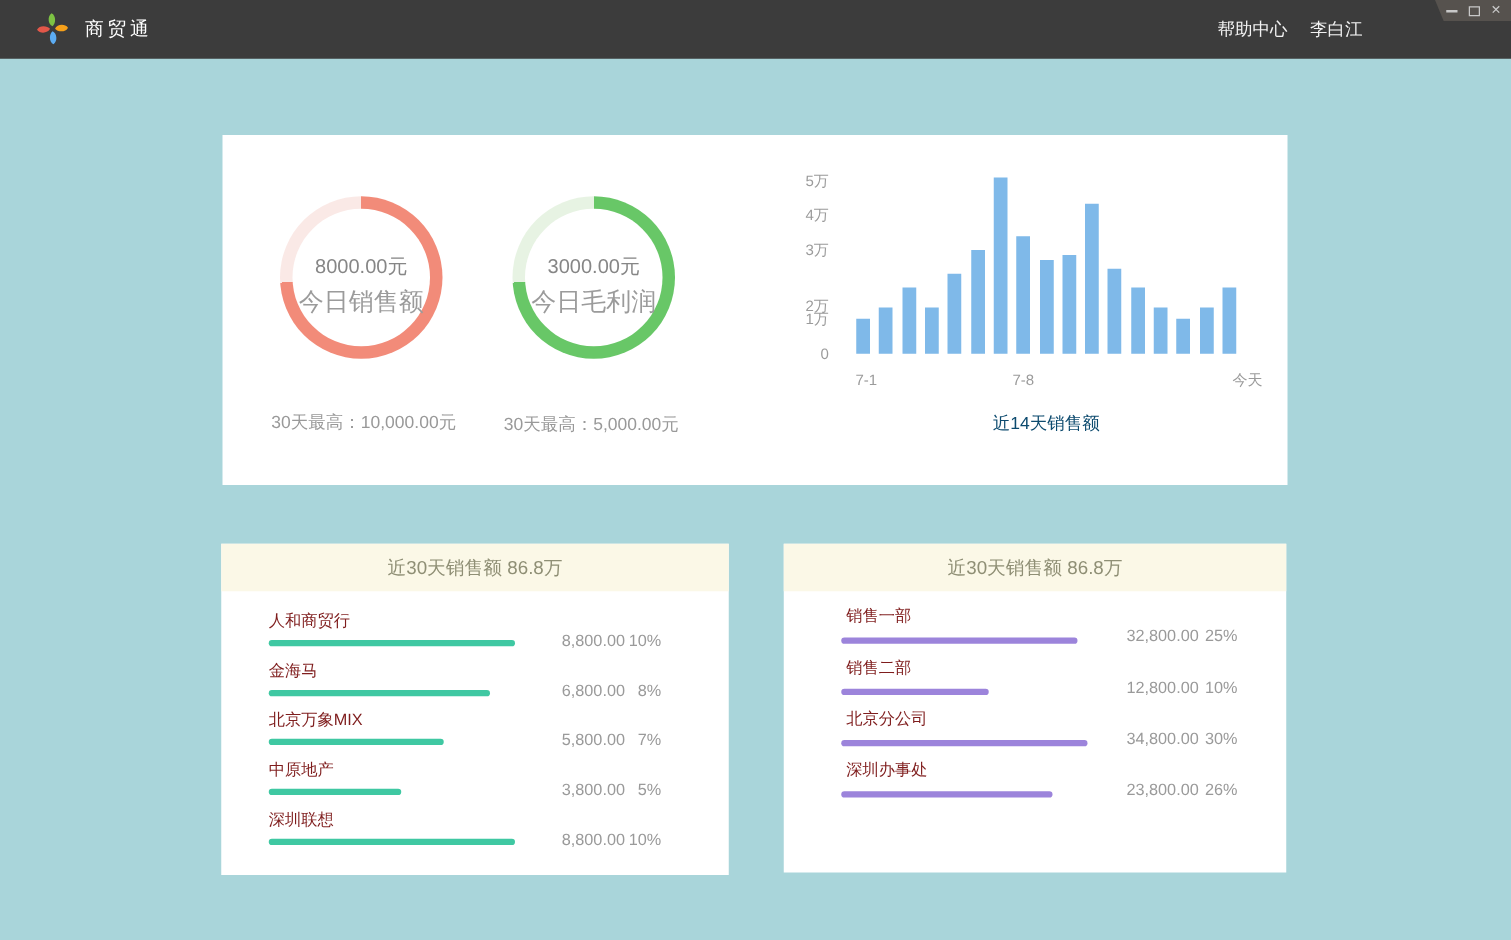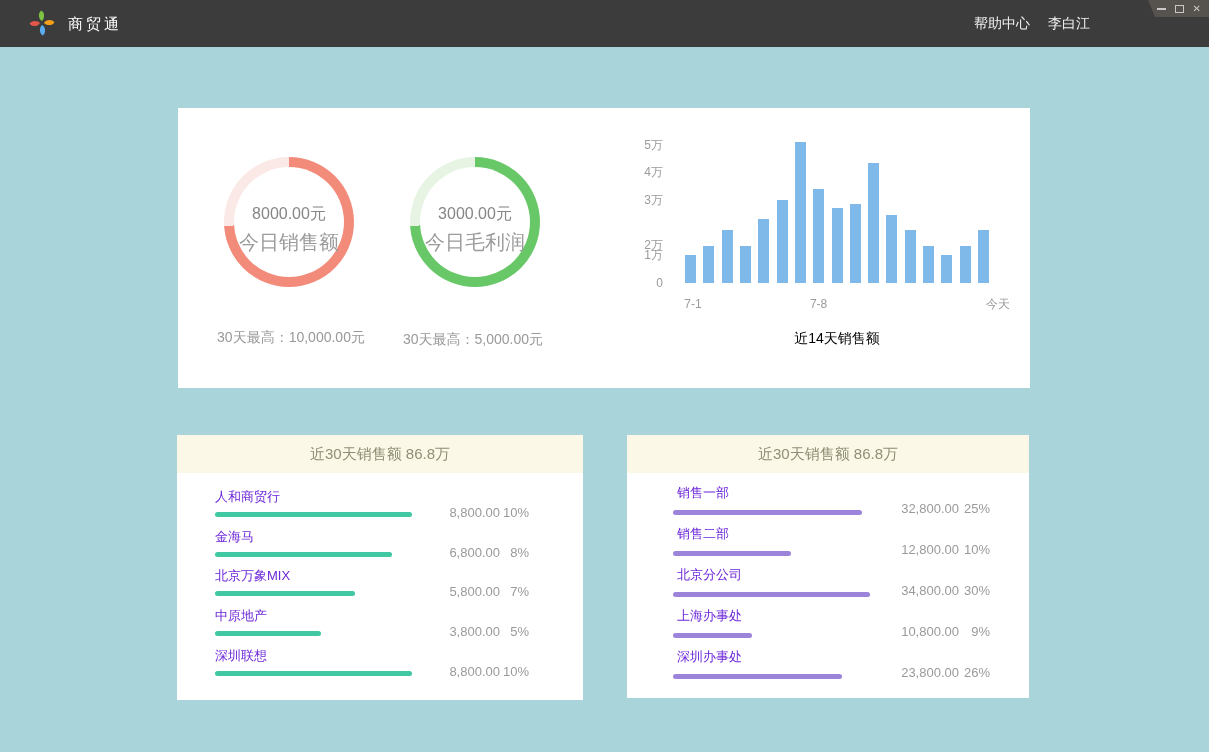--- a/index.html
+++ b/index.html
@@ -45,34 +45,34 @@
 
   .bchart { position:absolute; inset:0; }
   .ytick { position:absolute; right:367px; font-size:12px; color:#9B9B9B; line-height:14px; }
   .plot { position:absolute; left:507px; top:34px; width:304px; height:141px;
           display:flex; justify-content:space-between; align-items:flex-end; }
   .bar { width:11px; background:#7FB9E9; }
   .xaxis { position:absolute; left:507px; top:189px; width:304px; height:16px; }
   .xlabel { position:absolute; transform:translateX(-50%); white-space:nowrap;
             font-size:12px; color:#9B9B9B; line-height:14px; }
   .chart-caption { position:absolute; left:507px; top:222px; width:304px;
-                   text-align:center; font-size:14px; color:#000000; }
+                   text-align:center; font-size:14px; color:#0c4a6e; }
 
   
   .rank-left  { left:177px; top:435px; width:406px; height:265px; }
   .rank-right { left:627px; top:435px; width:402px; height:263px; }
   .rank-header { height:38px; background:#FBF8E7; display:flex; align-items:center;
                  justify-content:center; font-size:15px; color:#8F8F75; }
   .rank-body { position:absolute; left:0; right:0; top:38px; bottom:0; }
   .rank-left  .rank-body { padding:16px 0 0 38px; }
   .rank-right .rank-body { padding:12px 0 0 46px; }
   .rank-row { position:relative; }
   .rank-left  .rank-row { height:39.7px; }
   .rank-right .rank-row { height:41px; }
-  .rank-name { font-size:13px; color:#6d28d9; line-height:16px; }
+  .rank-name { font-size:13px; color:#7f1d1d; line-height:16px; }
   .rank-right .rank-name { margin-left:4px; }
   .rank-track { width:197px; height:5px; margin-top:7px; }
   .rank-right .rank-track { margin-top:9px; }
   .rank-bar { height:5px; border-radius:3px; }
   .rank-val, .rank-pct { position:absolute; top:16px; font-size:13px; color:#9A9A9A; line-height:16px; }
   .rank-left  .rank-val { right:83px; }
   .rank-left  .rank-pct { right:54px; }
   .rank-right .rank-val { right:70px; }
   .rank-right .rank-pct { right:39px; }
 </style>
@@ -229,28 +229,20 @@
   </div>
       <div class="rank-row">
     <div class="rank-name">北京分公司</div>
     <div class="rank-track">
       <div class="rank-bar" style="width: 100%; background: rgb(156, 132, 219);"></div>
     </div>
     <div class="rank-val">34,800.00</div>
     <div class="rank-pct">30%</div>
   </div>
       <div class="rank-row">
-    <div class="rank-name">上海办事处</div>
-    <div class="rank-track">
-      <div class="rank-bar" style="width: 40%; background: rgb(156, 132, 219);"></div>
-    </div>
-    <div class="rank-val">10,800.00</div>
-    <div class="rank-pct">9%</div>
-  </div>
-      <div class="rank-row">
     <div class="rank-name">深圳办事处</div>
     <div class="rank-track">
       <div class="rank-bar" style="width: 86%; background: rgb(156, 132, 219);"></div>
     </div>
     <div class="rank-val">23,800.00</div>
     <div class="rank-pct">26%</div>
   </div>
     </div>
 </div>
 

